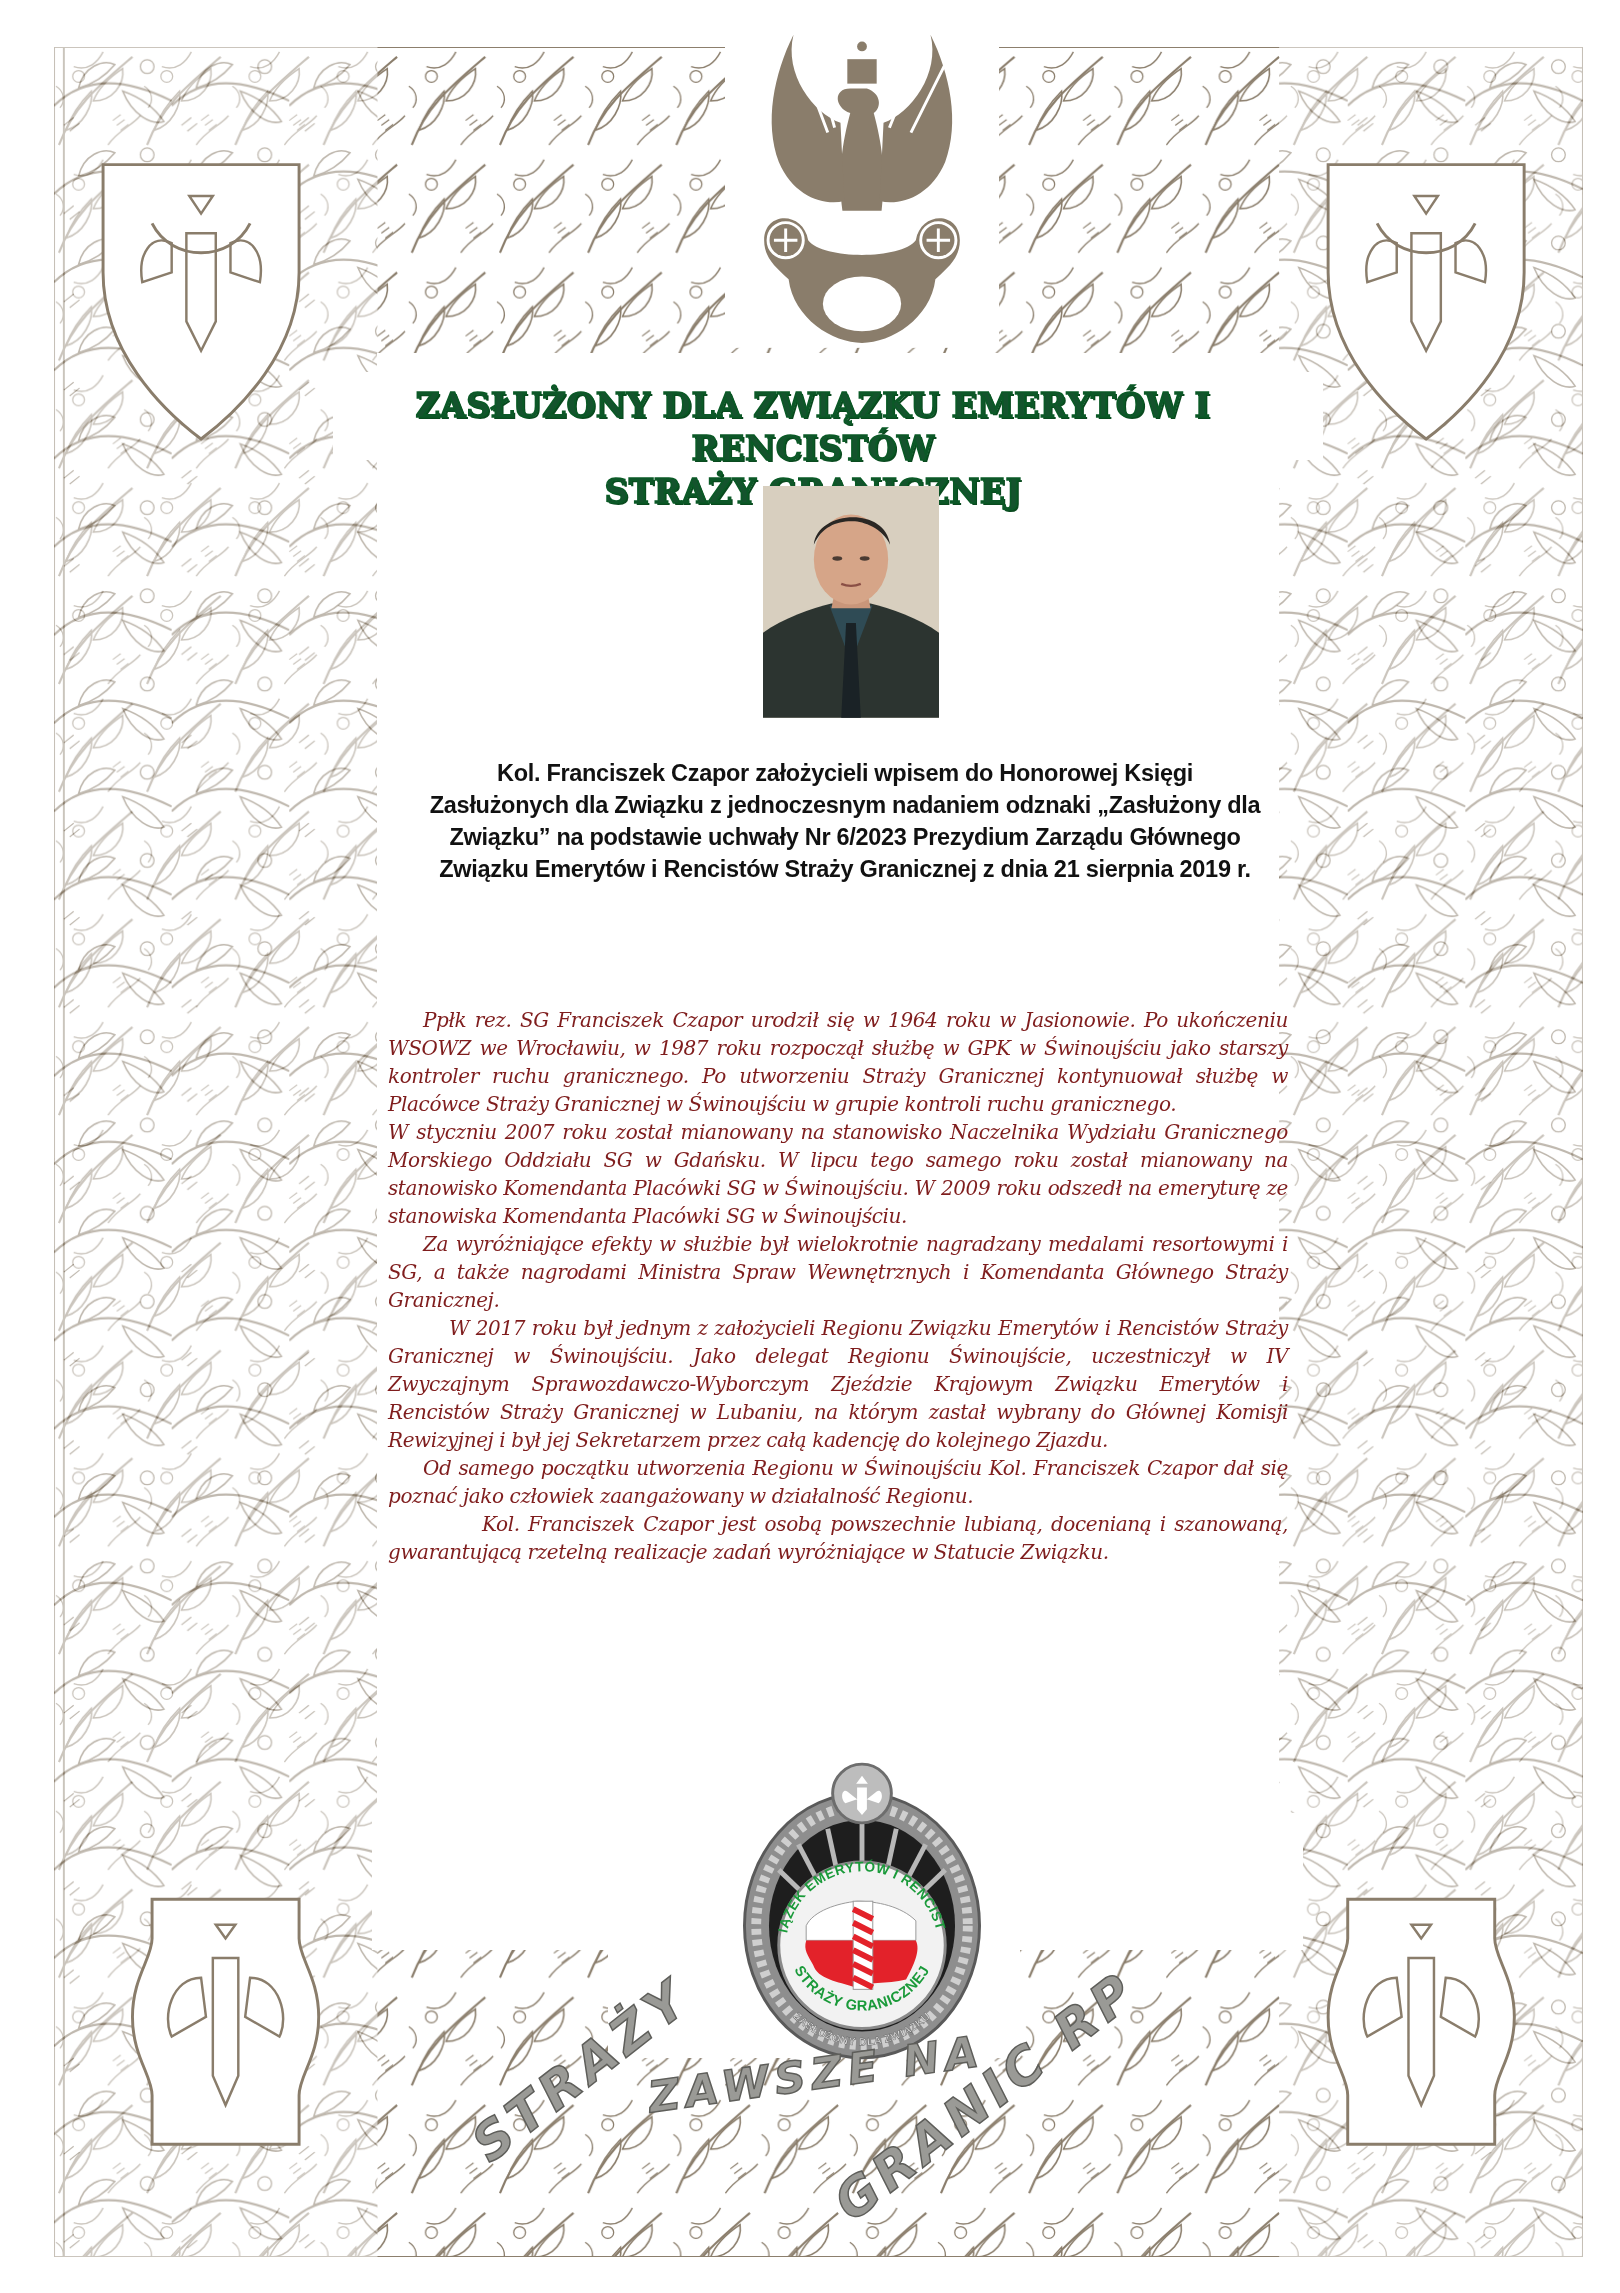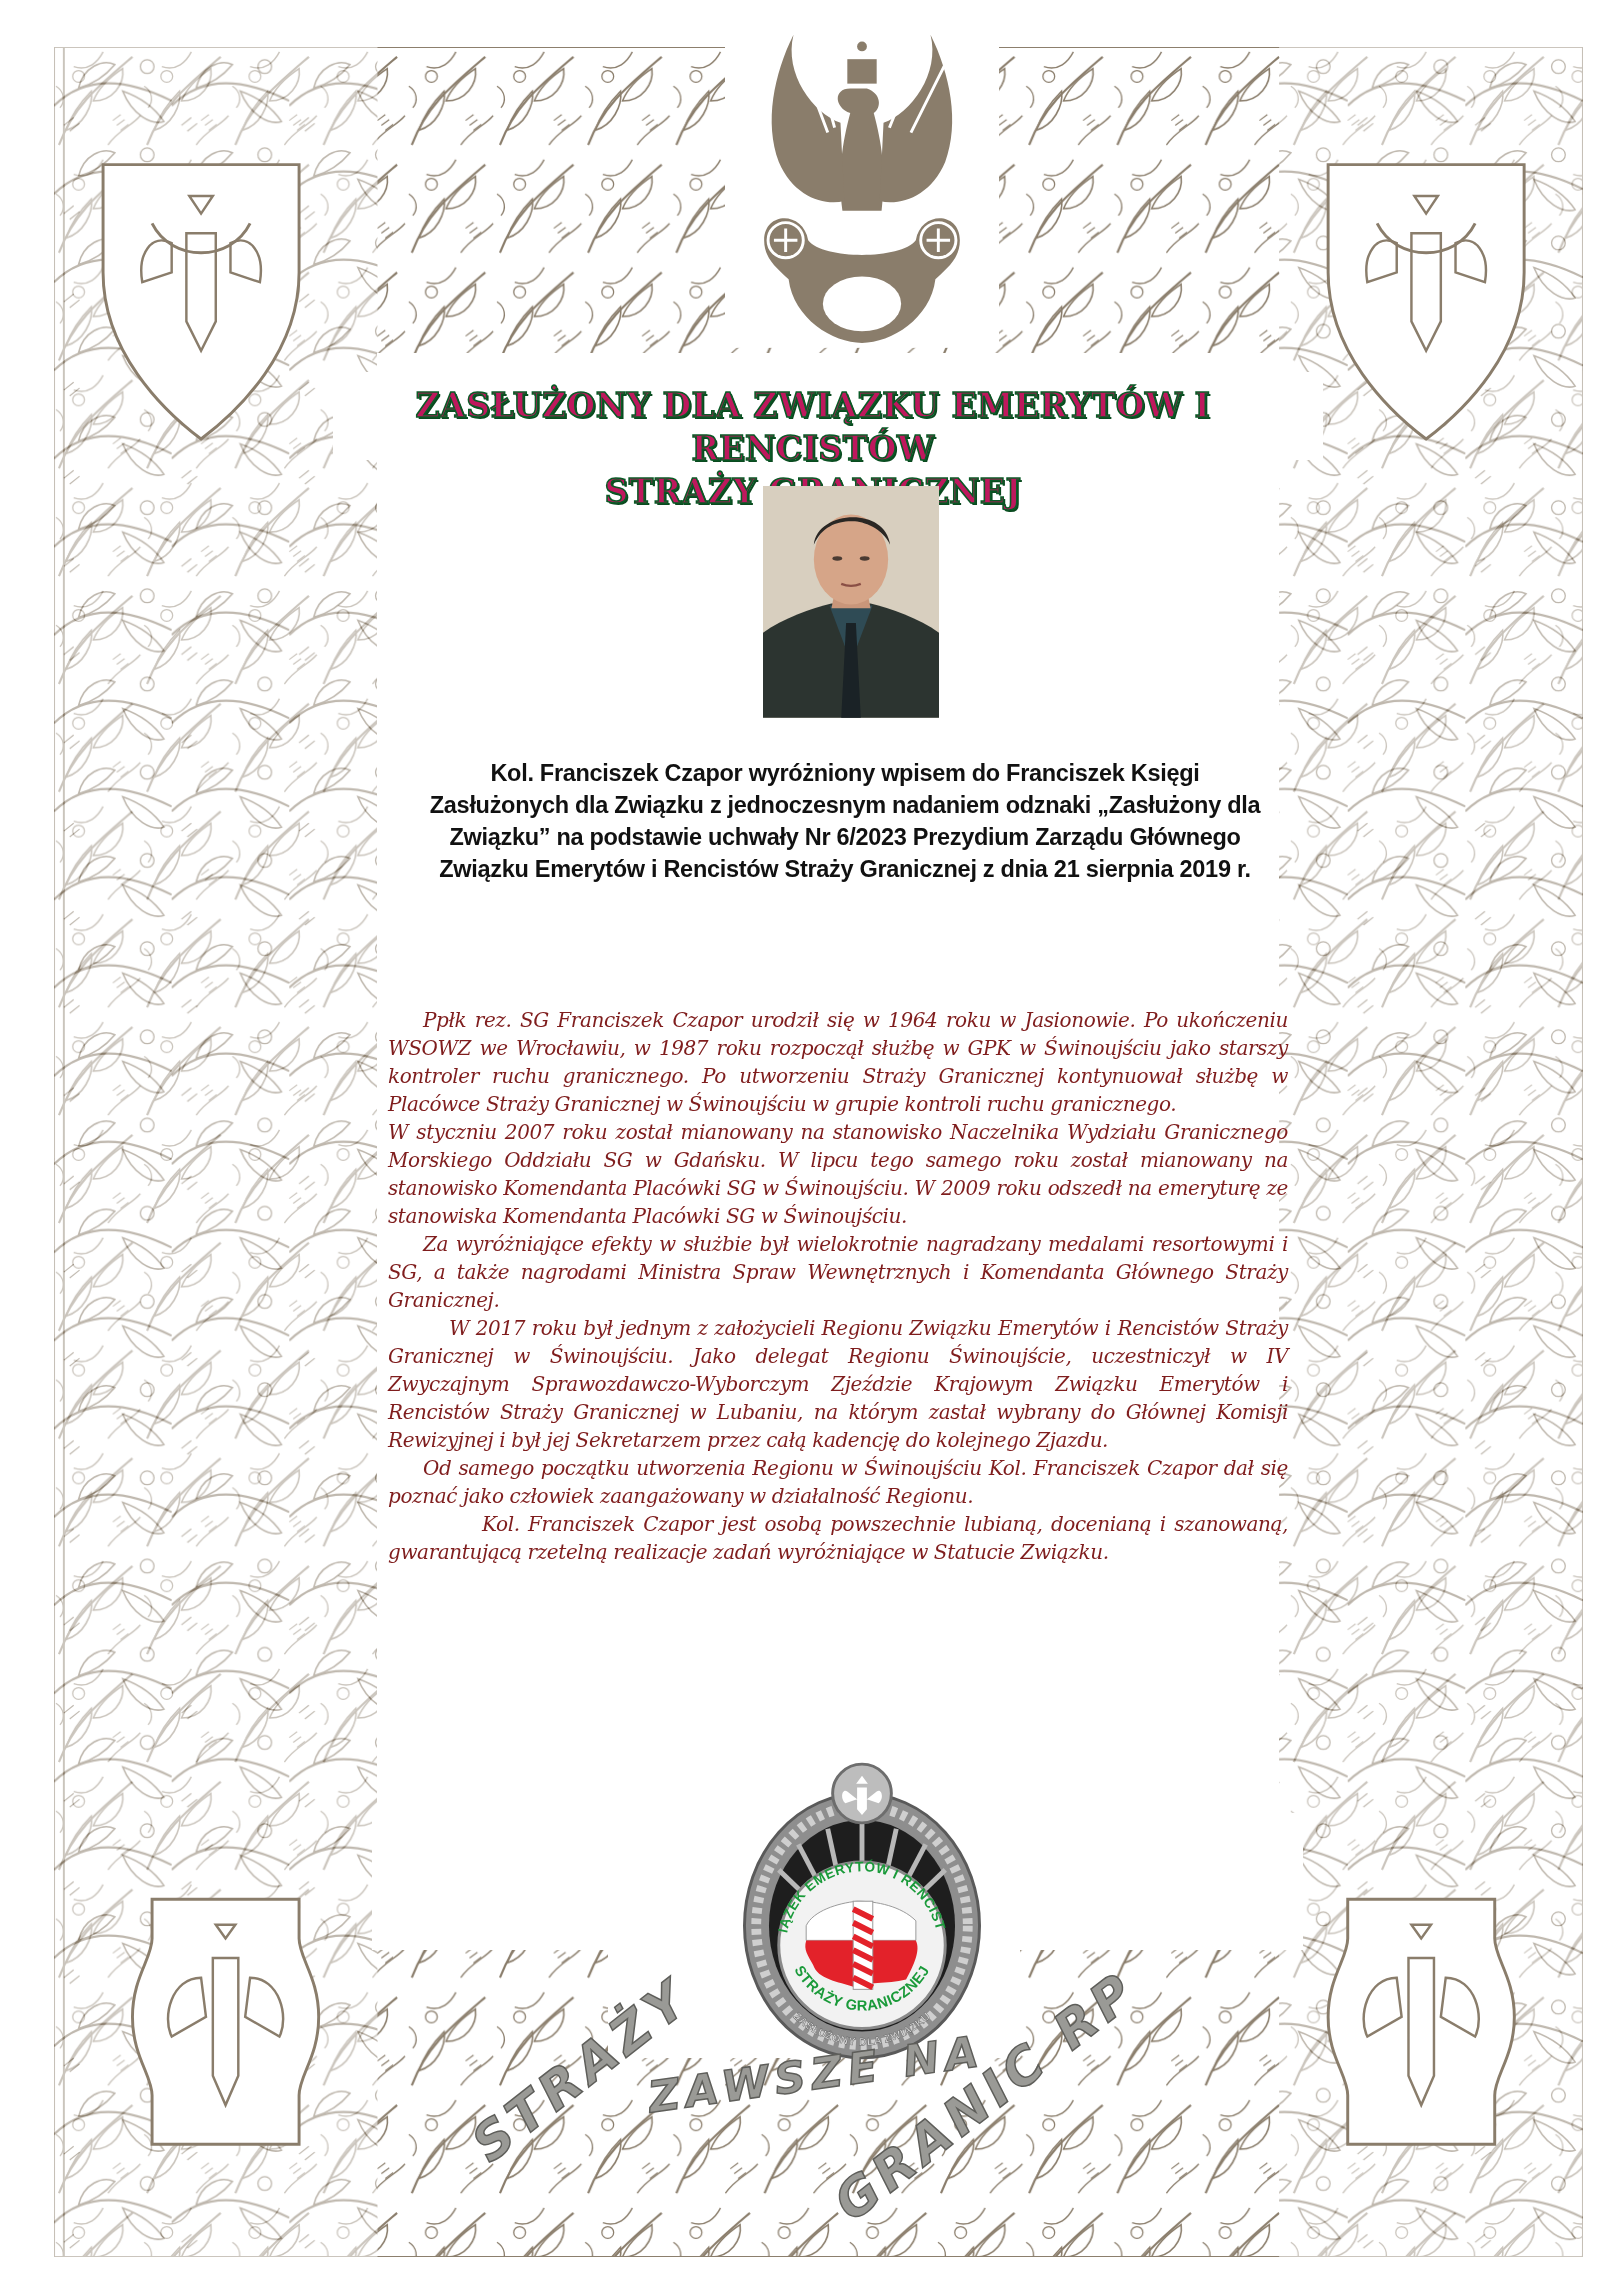--- a/index.html
+++ b/index.html
@@ -17,21 +17,21 @@
       position: absolute; background: #ffffff;
     }
     
     .title {
       position: absolute; left: 372px; top: 384px; width: 882px;
       text-align: center;
       font-family: "DejaVu Serif", serif;
       font-weight: bold;
       font-size: 33px; line-height: 43px;
       letter-spacing: 0.5px;
-      color: #be185d;
+      color: #14532d;
       -webkit-text-stroke: 1.6px #0a5a26;
       text-shadow: 2px 2px 0 #0a4a1f;
       font-variant: small-caps;
       text-transform: uppercase;
     }
     .title span { display: block; }
     
     .photo {
       position: absolute; left: 763px; top: 486px; width: 176px; height: 232px;
       overflow: hidden; background: #d9d1c3;
@@ -180,21 +180,21 @@
 
     <path d="M52 60 C 55 25, 125 20, 130 60 C 122 42, 100 35, 90 36 C 75 36, 60 42, 52 60 Z" fill="#2a2724"></path>
 
     <ellipse cx="76" cy="74" rx="5" ry="2.2" fill="#4a3b33"></ellipse>
     <ellipse cx="104" cy="74" rx="5" ry="2.2" fill="#4a3b33"></ellipse>
     <path d="M80 100 Q 90 104 100 100" stroke="#8a4f45" stroke-width="2.5" fill="none"></path>
   </svg>
 </div>
 
 <div class="announce">
-  <div>Kol. Franciszek Czapor wyróżniony wpisem do Franciszek Księgi</div>
+  <div>Kol. Franciszek Czapor założycieli wpisem do Honorowej Księgi</div>
   <div>Zasłużonych  dla Związku z jednoczesnym nadaniem odznaki „Zasłużony dla</div>
   <div>Związku” na podstawie uchwały Nr 6/2023 Prezydium Zarządu Głównego</div>
   <div>Związku Emerytów i Rencistów Straży Granicznej z dnia 21 sierpnia 2019 r.</div>
 </div>
 
 <div class="bio">
   <p class="ind1">Ppłk rez. SG Franciszek Czapor urodził się w 1964 roku w Jasionowie. Po ukończeniu WSOWZ we Wrocławiu, w 1987 roku rozpoczął służbę w GPK w Świnoujściu jako starszy kontroler ruchu granicznego. Po utworzeniu Straży Granicznej kontynuował służbę w Placówce Straży Granicznej w Świnoujściu w grupie kontroli ruchu granicznego.</p>
   <p>W styczniu 2007 roku został mianowany na stanowisko Naczelnika Wydziału Granicznego Morskiego Oddziału SG w Gdańsku. W lipcu tego samego roku został mianowany na stanowisko Komendanta Placówki SG w Świnoujściu. W 2009 roku odszedł na emeryturę ze stanowiska Komendanta Placówki SG w Świnoujściu.</p>
   <p class="ind1">Za wyróżniające efekty w służbie był wielokrotnie nagradzany medalami resortowymi i SG, a także nagrodami Ministra Spraw Wewnętrznych i Komendanta Głównego Straży Granicznej.</p>
   <p class="ind2">W 2017 roku był jednym z założycieli Regionu Związku Emerytów i Rencistów Straży Granicznej w Świnoujściu. Jako delegat Regionu Świnoujście, uczestniczył w IV Zwyczajnym Sprawozdawczo-Wyborczym Zjeździe Krajowym Związku Emerytów i Rencistów Straży Granicznej w Lubaniu, na którym zastał wybrany do Głównej Komisji Rewizyjnej i był jej Sekretarzem przez całą kadencję do kolejnego Zjazdu.</p>

